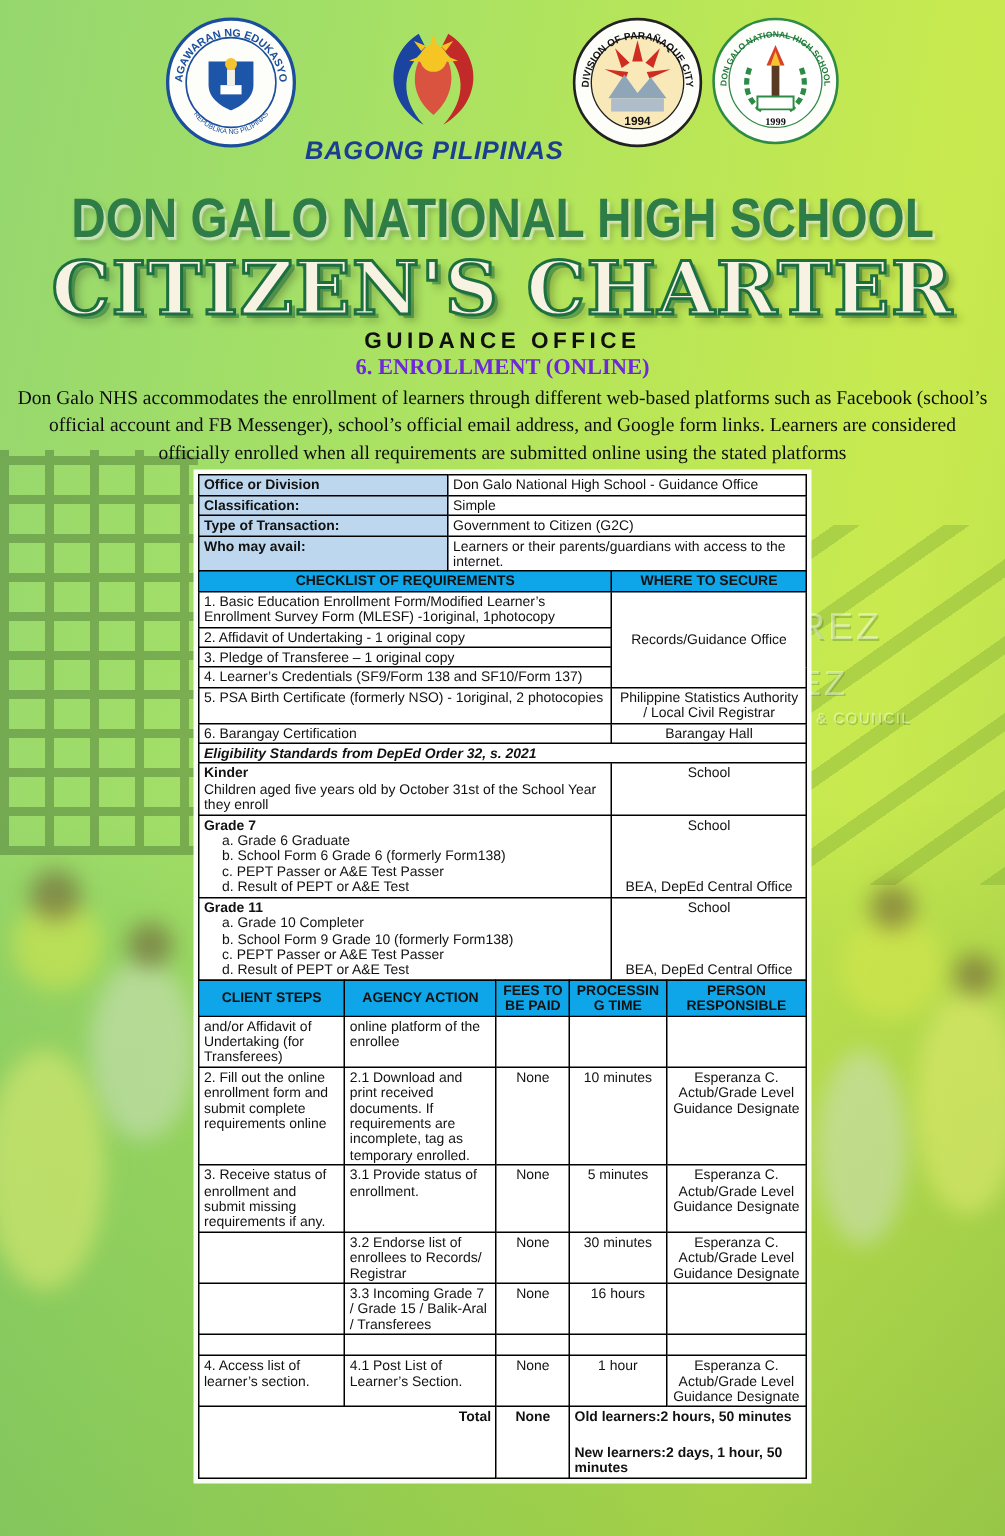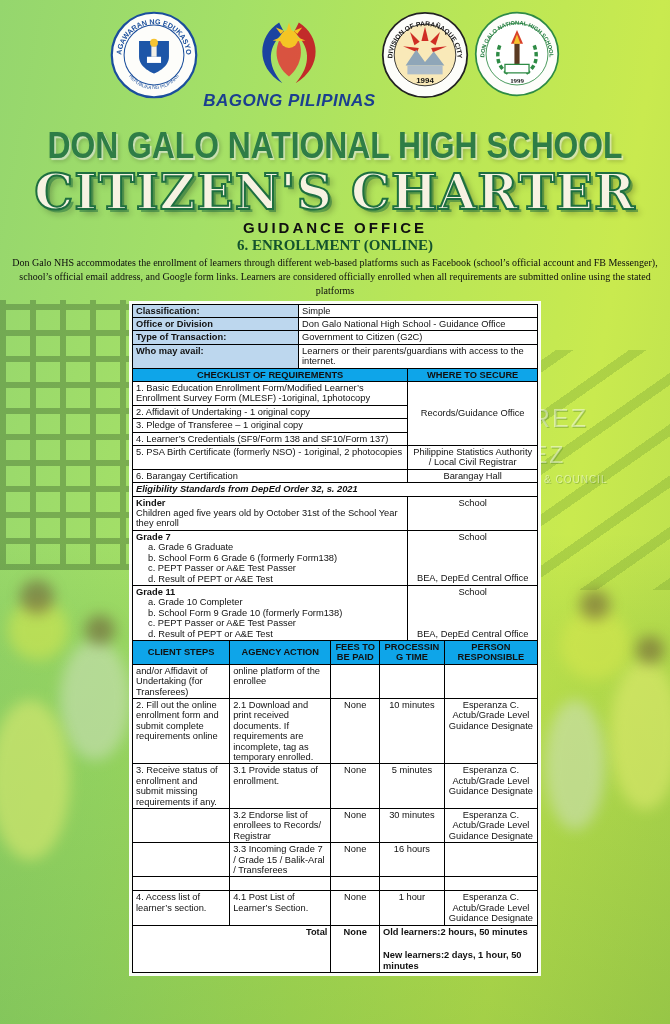--- a/index.html
+++ b/index.html
@@ -29,22 +29,22 @@
   .logo{display:flex;flex-direction:column;align-items:center;}
   .logo-caption{font-size:17px;font-weight:bold;font-style:italic;color:#1b3f8f;margin-top:-2px;letter-spacing:.5px;}
   
   .school-title{position:relative;z-index:2;text-align:center;font-size:37px;font-weight:bold;
     color:#2e7d46;transform:scaleX(0.86);white-space:nowrap;margin-top:2px;
     text-shadow:2px 2px 1px rgba(255,255,255,0.55),3px 3px 5px rgba(0,0,0,0.22);}
   .charter-title{position:relative;z-index:2;text-align:center;font-family:"DejaVu Serif","Liberation Serif",serif;
     font-size:49px;font-weight:bold;color:#f7f2e2;letter-spacing:1px;margin-top:-4px;
     -webkit-text-stroke:2px #1e6f40;text-shadow:3px 3px 0 rgba(30,110,64,0.5),5px 5px 6px rgba(0,0,0,0.25);}
   .guidance-title{position:relative;z-index:2;text-align:center;font-size:15px;font-weight:bold;letter-spacing:3px;color:#101010;margin-top:-2px;}
-  .section-title{position:relative;z-index:2;text-align:center;font-family:"Liberation Serif",serif;font-size:15px;font-weight:bold;color:#14532d;margin-top:1px;}
-  .intro-text{position:relative;z-index:2;font-family:"Liberation Serif",serif;font-size:10px;color:#0d0d0d;
+  .section-title{position:relative;z-index:2;text-align:center;font-family:"Liberation Serif",serif;font-size:15px;font-weight:bold;color:#6d28d9;margin-top:1px;}
+  .intro-text{position:relative;z-index:2;font-family:"Liberation Serif",serif;font-size:13px;color:#0d0d0d;
     text-align:center;line-height:1.42;margin:2px 8px 0 8px;}
   
   .sheet{position:relative;z-index:2;width:406px;margin:5px auto 0 auto;background:#fff;
     box-shadow:0 0 0 3px rgba(255,255,255,0.95);}
   table{width:100%;border-collapse:collapse;table-layout:fixed;font-size:9.3px;line-height:1.12;color:#111;}
   td{border:1px solid #000;padding:1px 3px;vertical-align:top;text-align:left;word-wrap:break-word;}
   .hdr{background:#0ea5e9;font-weight:bold;text-align:center;vertical-align:middle;}
   .lbl{background:#bdd7ee;font-weight:bold;}
   .ctr{text-align:center;}
   .bold{font-weight:bold;}
@@ -170,26 +170,26 @@
 
 <div class="sheet">
 
   <table>
     <colgroup>
         <col style="width:41%">
         <col style="width:59%">
       </colgroup>
     <tbody>
         <tr>
+      <td class="lbl">Office or Division</td>
+      <td>Don Galo National High School - Guidance Office</td>
+    </tr>
+    <tr>
       <td class="lbl">Classification:</td>
       <td>Simple</td>
-    </tr>
-    <tr>
-      <td class="lbl">Office or Division</td>
-      <td>Don Galo National High School - Guidance Office</td>
     </tr>
     <tr>
       <td class="lbl">Type of Transaction:</td>
       <td>Government to Citizen (G2C)</td>
     </tr>
     <tr>
       <td class="lbl">Who may avail:</td>
       <td>Learners or their parents/guardians with access to the internet.</td>
     </tr>
   </tbody>

